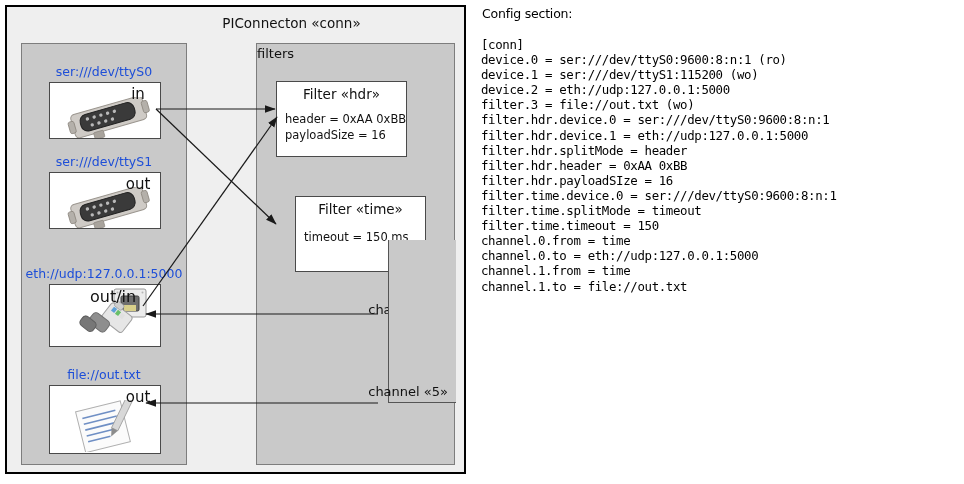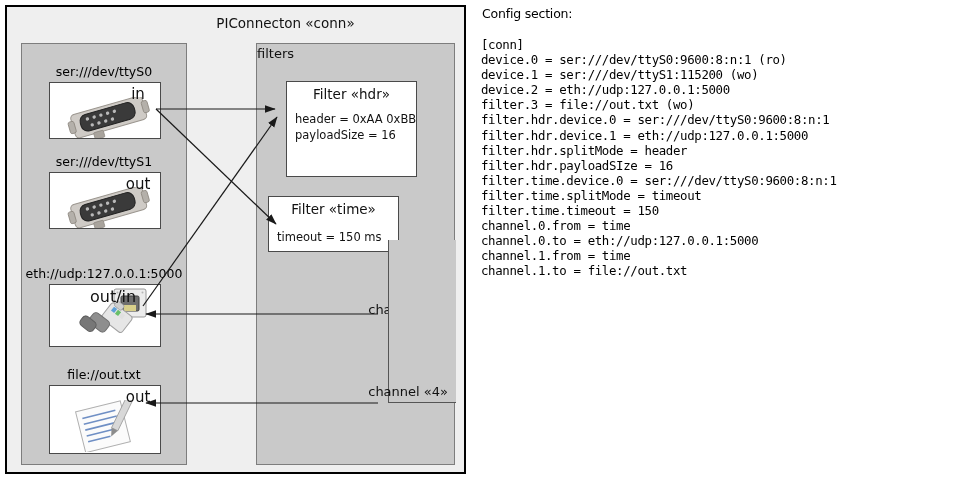--- a/index.html
+++ b/index.html
@@ -5,40 +5,40 @@
   html,body{margin:0;padding:0;background:#ffffff;}
   body{width:964px;height:484px;position:relative;overflow:hidden;
        font-family:"DejaVu Sans","Liberation Sans",sans-serif;}
 
   
   .outer-frame{
     position:absolute;left:5px;top:5px;width:461px;height:469px;
     background:#efefef;border:2px solid #000;box-sizing:border-box;
   }
   .diagram-title{
-    position:absolute;left:6px;top:8px;width:100%;text-align:center;
+    position:absolute;left:12px;top:8px;width:100%;text-align:center;
     font-size:13.5px;color:#111;padding-left:44px;
   }
 
   
   .panel{
     position:absolute;background:#c9c9c9;border:1px solid #7d7d7d;
     box-sizing:border-box;
   }
   .panel-title{
     position:absolute;left:0;top:2px;width:100%;text-align:left;
     font-size:13px;color:#111;
   }
 
   .devices-panel{left:14px;top:36px;width:166px;height:422px;}
   .filters-panel{left:249px;top:36px;width:199px;height:422px;}
 
   
   .dev-label{
-    position:absolute;text-align:center;font-size:12.5px;color:#000000;
+    position:absolute;text-align:center;font-size:12.5px;color:#1d4ed8;
     white-space:nowrap;
   }
   .dev-box{
     position:absolute;background:#fff;border:1.5px solid #4a4a4a;
     box-sizing:border-box;overflow:hidden;
   }
   .dev-io{
     position:absolute;left:0;top:2px;width:100%;text-align:center;
     font-size:15px;color:#111;z-index:3;padding-left:33px;
   }
@@ -184,37 +184,37 @@
             <polygon points="42,32 49,32 45.5,40" fill="#8c8c8c"></polygon>
           </g>
         </g>
       </svg>
     </div>
   </div>
 
   <div class="panel filters-panel">
     <div class="panel-title">filters</div>
 
-    <div class="filter-box" style="left:29px;top:37px;width:131px;height:96px;">
+    <div class="filter-box" style="left:19px;top:37px;width:131px;height:76px;">
       <div class="filter-title">Filter «hdr»</div>
       <div class="filter-attr" style="top:30px;">header = 0xAA 0xBB</div>
       <div class="filter-attr" style="top:46px;">payloadSize = 16</div>
     </div>
 
-    <div class="filter-box" style="left:11px;top:152px;width:131px;height:56px;">
+    <div class="filter-box" style="left:38px;top:152px;width:131px;height:76px;">
       <div class="filter-title">Filter «time»</div>
       <div class="filter-attr" style="top:33px;">timeout = 150 ms</div>
     </div>
 
     <div class="channel-box" style="left:131px;top:196px;width:68px;height:81px;border-right:none;">
       <div class="channel-label">channel «0»</div>
     </div>
 
     <div class="channel-box" style="left:131px;top:196px;width:68px;height:163px;border-right:none;border-top:none;">
-      <div class="channel-label">channel «4»</div>
+      <div class="channel-label">channel «5»</div>
     </div>
   </div>
 </div>
 
 <svg class="arrows">
   <defs>
     <marker id="ah" markerWidth="9" markerHeight="9" refX="8.4" refY="3.2" orient="auto" markerUnits="strokeWidth">
       <path d="M0,0 L9,3.2 L0,6.4 z" fill="#1a1a1a"></path>
     </marker>
   </defs>
@@ -236,20 +236,21 @@
   <div class="config-head">Config section:</div>
   <div>
     <div class="config-line">[conn]</div>
     <div class="config-line">device.0 = ser:///dev/ttyS0:9600:8:n:1 (ro)</div>
     <div class="config-line">device.1 = ser:///dev/ttyS1:115200 (wo)</div>
     <div class="config-line">device.2 = eth://udp:127.0.0.1:5000</div>
     <div class="config-line">filter.3 = file://out.txt (wo)</div>
     <div class="config-line">filter.hdr.device.0 = ser:///dev/ttyS0:9600:8:n:1</div>
     <div class="config-line">filter.hdr.device.1 = eth://udp:127.0.0.1:5000</div>
     <div class="config-line">filter.hdr.splitMode = header</div>
+    <div class="config-line">filter.hdr.header = 0xAA 0xBB</div>
     <div class="config-line">filter.hdr.payloadSIze = 16</div>
     <div class="config-line">filter.time.device.0 = ser:///dev/ttyS0:9600:8:n:1</div>
     <div class="config-line">filter.time.splitMode = timeout</div>
     <div class="config-line">filter.time.timeout = 150</div>
     <div class="config-line">channel.0.from = time</div>
     <div class="config-line">channel.0.to = eth://udp:127.0.0.1:5000</div>
     <div class="config-line">channel.1.from = time</div>
     <div class="config-line">channel.1.to = file://out.txt</div>
   </div>
 </div>

